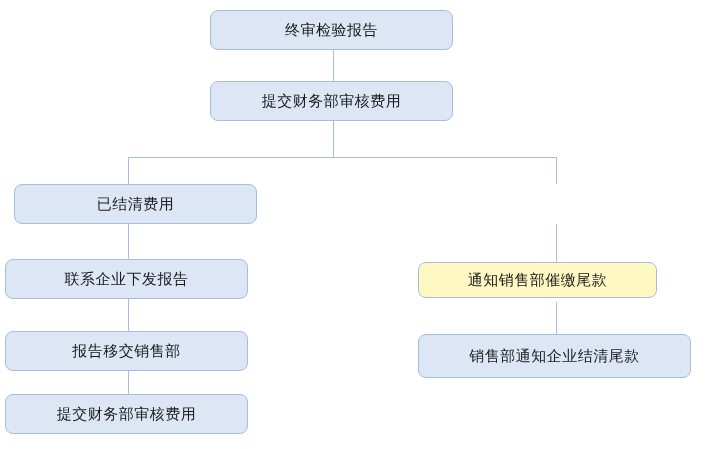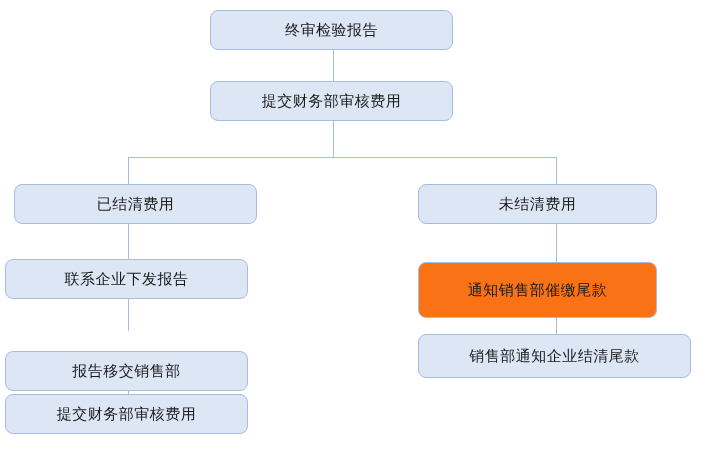--- a/index.html
+++ b/index.html
@@ -58,30 +58,27 @@
     <div class="connector v" style="left: 128px; top: 371px; height: 23px; background: rgb(166, 190, 221);"></div>
     <div class="node" style="left: 210px; top: 10px; width: 243px; height: 40px; background: rgb(220, 230, 245); border-color: rgb(166, 190, 221); color: rgb(26, 26, 26);">
       <span>终审检验报告</span>
     </div>
     <div class="node" style="left: 210px; top: 81px; width: 243px; height: 40px; background: rgb(220, 230, 245); border-color: rgb(166, 190, 221); color: rgb(26, 26, 26);">
       <span>提交财务部审核费用</span>
     </div>
     <div class="node" style="left: 14px; top: 184px; width: 243px; height: 40px; background: rgb(220, 230, 245); border-color: rgb(166, 190, 221); color: rgb(26, 26, 26);">
       <span>已结清费用</span>
     </div>
-    <div class="node" style="left: 418px; top: 184px; width: 239px; height: 40px; background: rgb(220, 230, 245); border-color: rgb(166, 190, 221); color: rgb(26, 26, 26);">
-      <span>未结清费用</span>
-    </div>
     <div class="node" style="left: 5px; top: 259px; width: 243px; height: 40px; background: rgb(220, 230, 245); border-color: rgb(166, 190, 221); color: rgb(26, 26, 26);">
       <span>联系企业下发报告</span>
     </div>
-    <div class="node" style="left: 418px; top: 262px; width: 239px; height: 56px; background: #f97316; border-color: rgb(166, 190, 221); color: rgb(26, 26, 26);">
+    <div class="node" style="left: 418px; top: 262px; width: 239px; height: 36px; background: #fef9c3; border-color: rgb(166, 190, 221); color: rgb(26, 26, 26);">
       <span>通知销售部催缴尾款</span>
     </div>
-    <div class="node" style="left: 5px; top: 331px; width: 243px; height: 40px; background: rgb(220, 230, 245); border-color: rgb(166, 190, 221); color: rgb(26, 26, 26); margin-top: 20px;">
+    <div class="node" style="left: 5px; top: 331px; width: 243px; height: 40px; background: rgb(220, 230, 245); border-color: rgb(166, 190, 221); color: rgb(26, 26, 26);">
       <span>报告移交销售部</span>
     </div>
     <div class="node" style="left: 418px; top: 334px; width: 273px; height: 44px; background: rgb(220, 230, 245); border-color: rgb(166, 190, 221); color: rgb(26, 26, 26);">
       <span>销售部通知企业结清尾款</span>
     </div>
     <div class="node" style="left: 5px; top: 394px; width: 243px; height: 40px; background: rgb(220, 230, 245); border-color: rgb(166, 190, 221); color: rgb(26, 26, 26);">
       <span>提交财务部审核费用</span>
     </div>
   </div>
 

